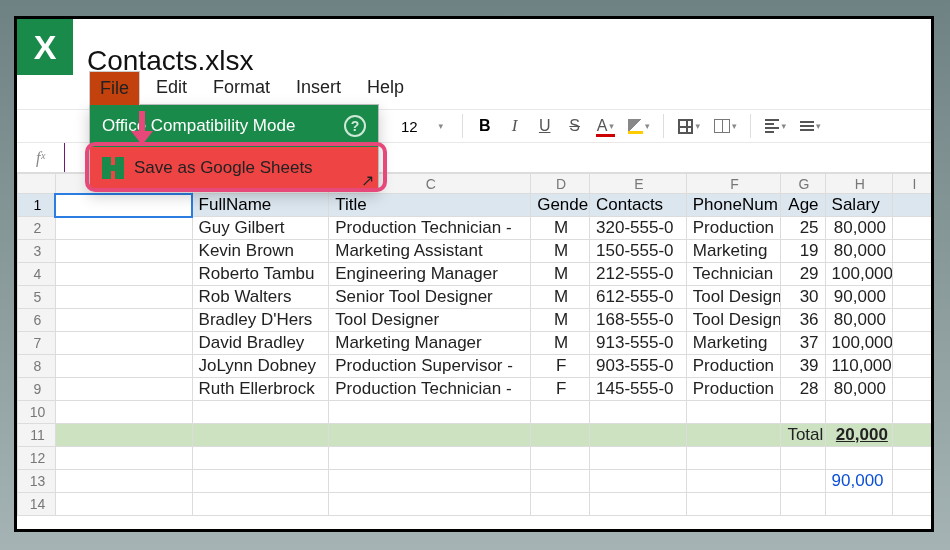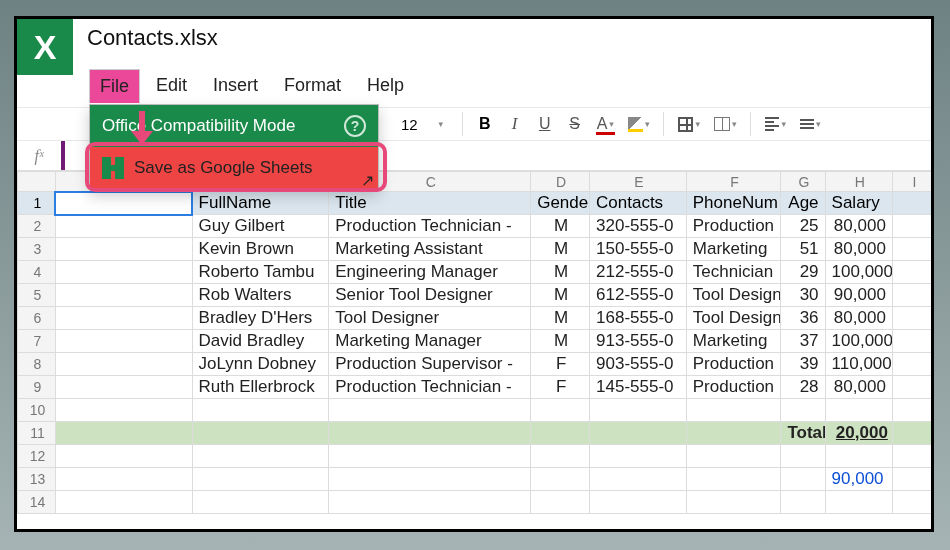--- a/index.html
+++ b/index.html
@@ -25,41 +25,41 @@
     align-items: flex-start;
   }
   .logo {
     width: 56px; height: 56px;
     background: #1a8a4a;
     display: flex; align-items: center; justify-content: center;
     color: #fff; font-weight: bold; font-size: 34px;
     font-family: "Segoe UI", Arial, sans-serif;
   }
   .title {
-    font-size: 22px;
+    font-size: 28px;
     color: #111;
-    padding: 6px 0 0 14px;
+    padding: 26px 0 0 14px;
     font-weight: 400;
   }
   
   .menubar {
     display: flex;
     gap: 6px;
     padding-left: 72px;
     margin-top: -6px;
     font-size: 18px;
   }
   .menubar .menu-item {
     padding: 6px 10px 6px 10px;
     cursor: pointer;
   }
   .menubar .menu-item.open {
     border: 1px solid #ccc;
     border-bottom: none;
-    background: #ec4899;
+    background: #c2410c;
     position: relative;
     z-index: 5;
   }
   
   .dropdown {
     position: absolute;
     left: 72px;
     top: 85px;
     width: 290px;
     border: 1px solid #bbb;
@@ -163,21 +163,21 @@
   .align-h i:nth-child(1){width:14px}.align-h i:nth-child(2){width:9px}.align-h i:nth-child(3){width:14px}.align-h i:nth-child(4){width:9px}
   .align-v i{width:14px}
   .fontsize { font-size:15px; color:#000; }
 
   
   .fx-bar {
     display:flex; align-items:center; height:30px; border-bottom:1px solid #ddd;
   }
   .fx-label {
     width:48px; text-align:center; font-style:italic; color:#888;
-    border-right:4px solid #701a75; height:100%; display:flex;align-items:center;justify-content:center;
+    border-right:1px solid #701a75; height:100%; display:flex;align-items:center;justify-content:center;
     font-family:"Times New Roman",serif; font-size:16px;
   }
   .fx-input { flex:1; padding:0 8px; height:100%; }
 
   
   .sheet { position:relative; }
   table.grid {
     border-collapse: collapse;
     table-layout: fixed;
     width: 918px;
@@ -199,21 +199,21 @@
   }
   .grid .rowhead {
     background:#f4f4f4; color:#777; text-align:center; font-size:14px; width:36px;
   }
   .grid tr.hdr td { background:#dbe6ef; font-weight:400; color:#000; }
   .grid tr.hdr td.firstcell { background:#fff; }
   .grid .center { text-align:center; }
   .grid .right { text-align:right; padding-right:6px; }
   .grid tr.total td { background:#cde2c1; }
   .grid tr.total td.tot-val { text-decoration: underline; font-weight:600; text-align:right; background:#cde2c1;}
-  .grid tr.total td.tot-lbl { text-align:center; font-weight:700;margin-left:40px; }
+  .grid tr.total td.tot-lbl { text-align:center; font-weight:400;margin-left:40px; }
   .bluecell { color:#0b4fd6; text-align:right; font-weight:600; }
   
   .selected {
     outline: 2px solid #2b7de1;
     outline-offset: -1px;
   }
   
   col.c0{width:36px} col.cA{width:130px} col.cB{width:130px} col.cC{width:192px}
   col.cD{width:56px} col.cE{width:92px} col.cF{width:90px} col.cG{width:42px}
   col.cH{width:64px} col.cI{width:40px}
@@ -224,22 +224,22 @@
 <div class="window">
 
   <div class="top">
     <div class="logo">X</div>
     <div class="title">Contacts.xlsx</div>
   </div>
 
   <div class="menubar">
     <div class="menu-item open">File</div>
     <div class="menu-item">Edit</div>
+    <div class="menu-item">Format</div>
     <div class="menu-item">Insert</div>
-    <div class="menu-item">Format</div>
     <div class="menu-item">Help</div>
   </div>
 
   <div class="dropdown">
     <div class="dd-row dd-banner">
       <span>Office Compatibility Mode</span>
       <span class="q-circle">?</span>
     </div>
     <div class="dd-row dd-save">
       <span class="sheets-icon">
@@ -361,21 +361,21 @@
             <td></td>
           </tr>
           <tr>
             <td class="rowhead">3</td>
             <td></td>
             <td>Kevin Brown</td>
             <td>Marketing Assistant</td>
             <td class="center">M</td>
             <td>150-555-0</td>
             <td>Marketing</td>
-            <td class="right">51</td>
+            <td class="right">19</td>
             <td class="right">80,000</td>
             <td></td>
           </tr>
           <tr>
             <td class="rowhead">4</td>
             <td></td>
             <td>Roberto Tambu</td>
             <td>Engineering Manager</td>
             <td class="center">M</td>
             <td>212-555-0</td>

